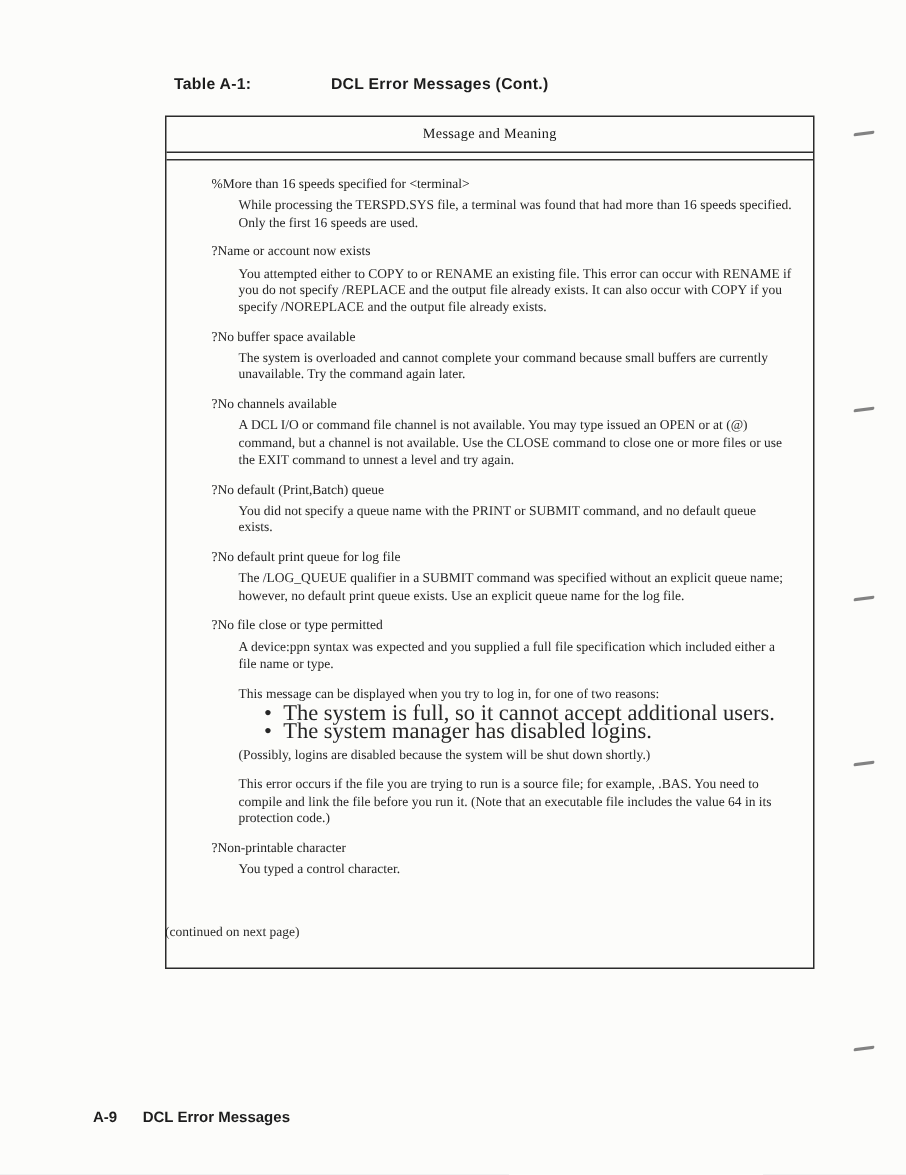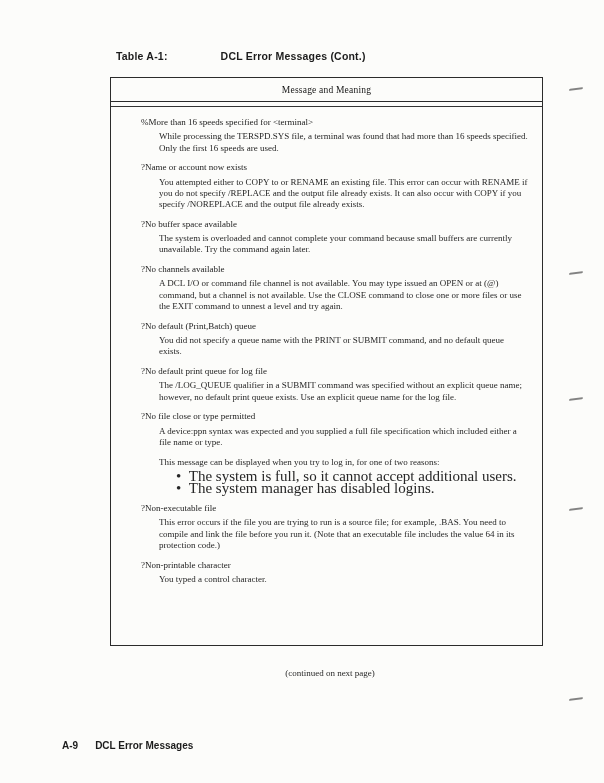--- a/index.html
+++ b/index.html
@@ -82,23 +82,23 @@
     line-height: 11.3px;
     margin-top: 1.5px;
     color: #262626;
   }
   ul.bullets li::before { content: "\2022\2002"; }
 
   
   .continued {
     position: absolute;
     left: 110px;
-    top: 668px;
+    top: 616px;
     width: 440px;
-    text-align: center;
+    text-align: left;
     font-size: 9px;
     color: #2a2a2a;
   }
 
   
   .page-footer {
     position: absolute;
     left: 62px;
     top: 740px;
     font-family: "Liberation Sans", sans-serif;
@@ -161,23 +161,23 @@
         <div class="entry">
           <div class="msg">?No file close or type permitted</div>
           <div class="desc">A device:ppn syntax was expected and you supplied a full file specification which included either a file name or type.</div>
         </div>
         <div class="entry">
           <div class="desc">This message can be displayed when you try to log in, for one of two reasons:</div>
           <ul class="bullets">
             <li>The system is full, so it cannot accept additional users.</li>
             <li>The system manager has disabled logins.</li>
           </ul>
+          <div class="desc">(Possibly, logins are disabled because the system will be shut down shortly.)</div>
         </div>
         <div class="entry">
-          <div class="msg">?Non-executable file</div>
           <div class="desc">This error occurs if the file you are trying to run is a source file; for example, .BAS. You need to compile and link the file before you run it. (Note that an executable file includes the value 64 in its protection code.)</div>
         </div>
         <div class="entry">
           <div class="msg">?Non-printable character</div>
           <div class="desc">You typed a control character.</div>
         </div>
       </div>
   </div>
 
   <div class="continued">(continued on next page)</div>

